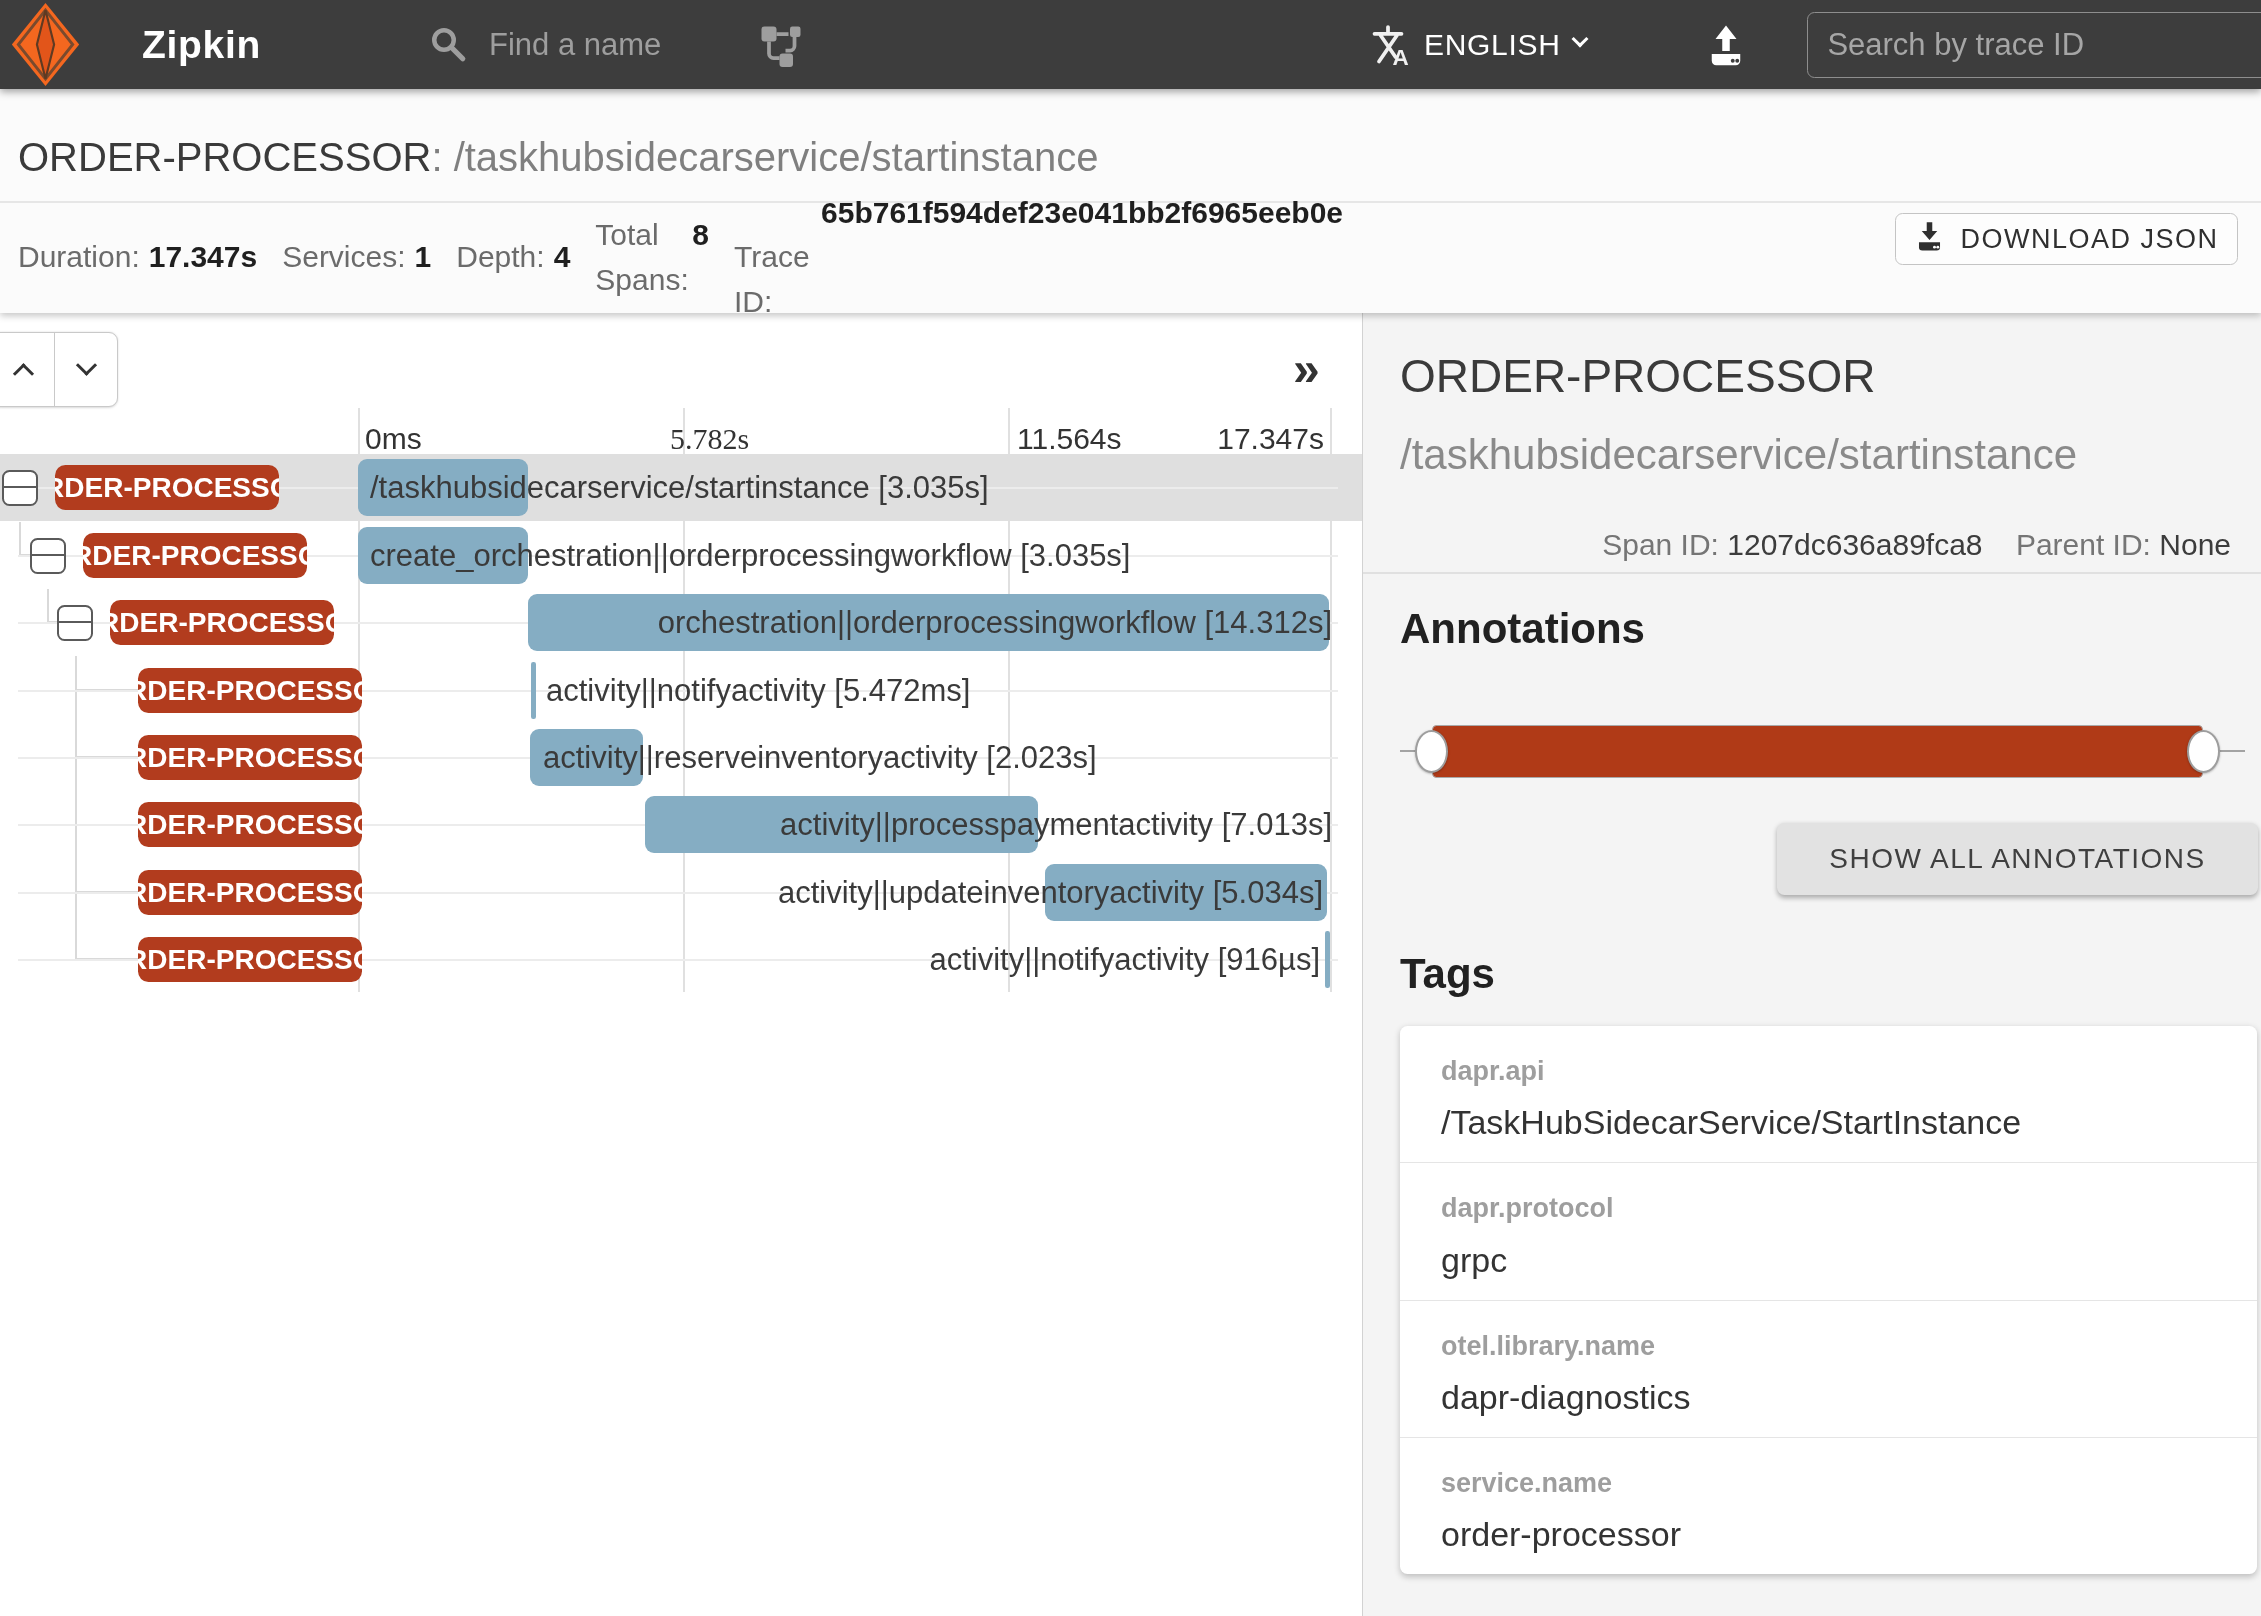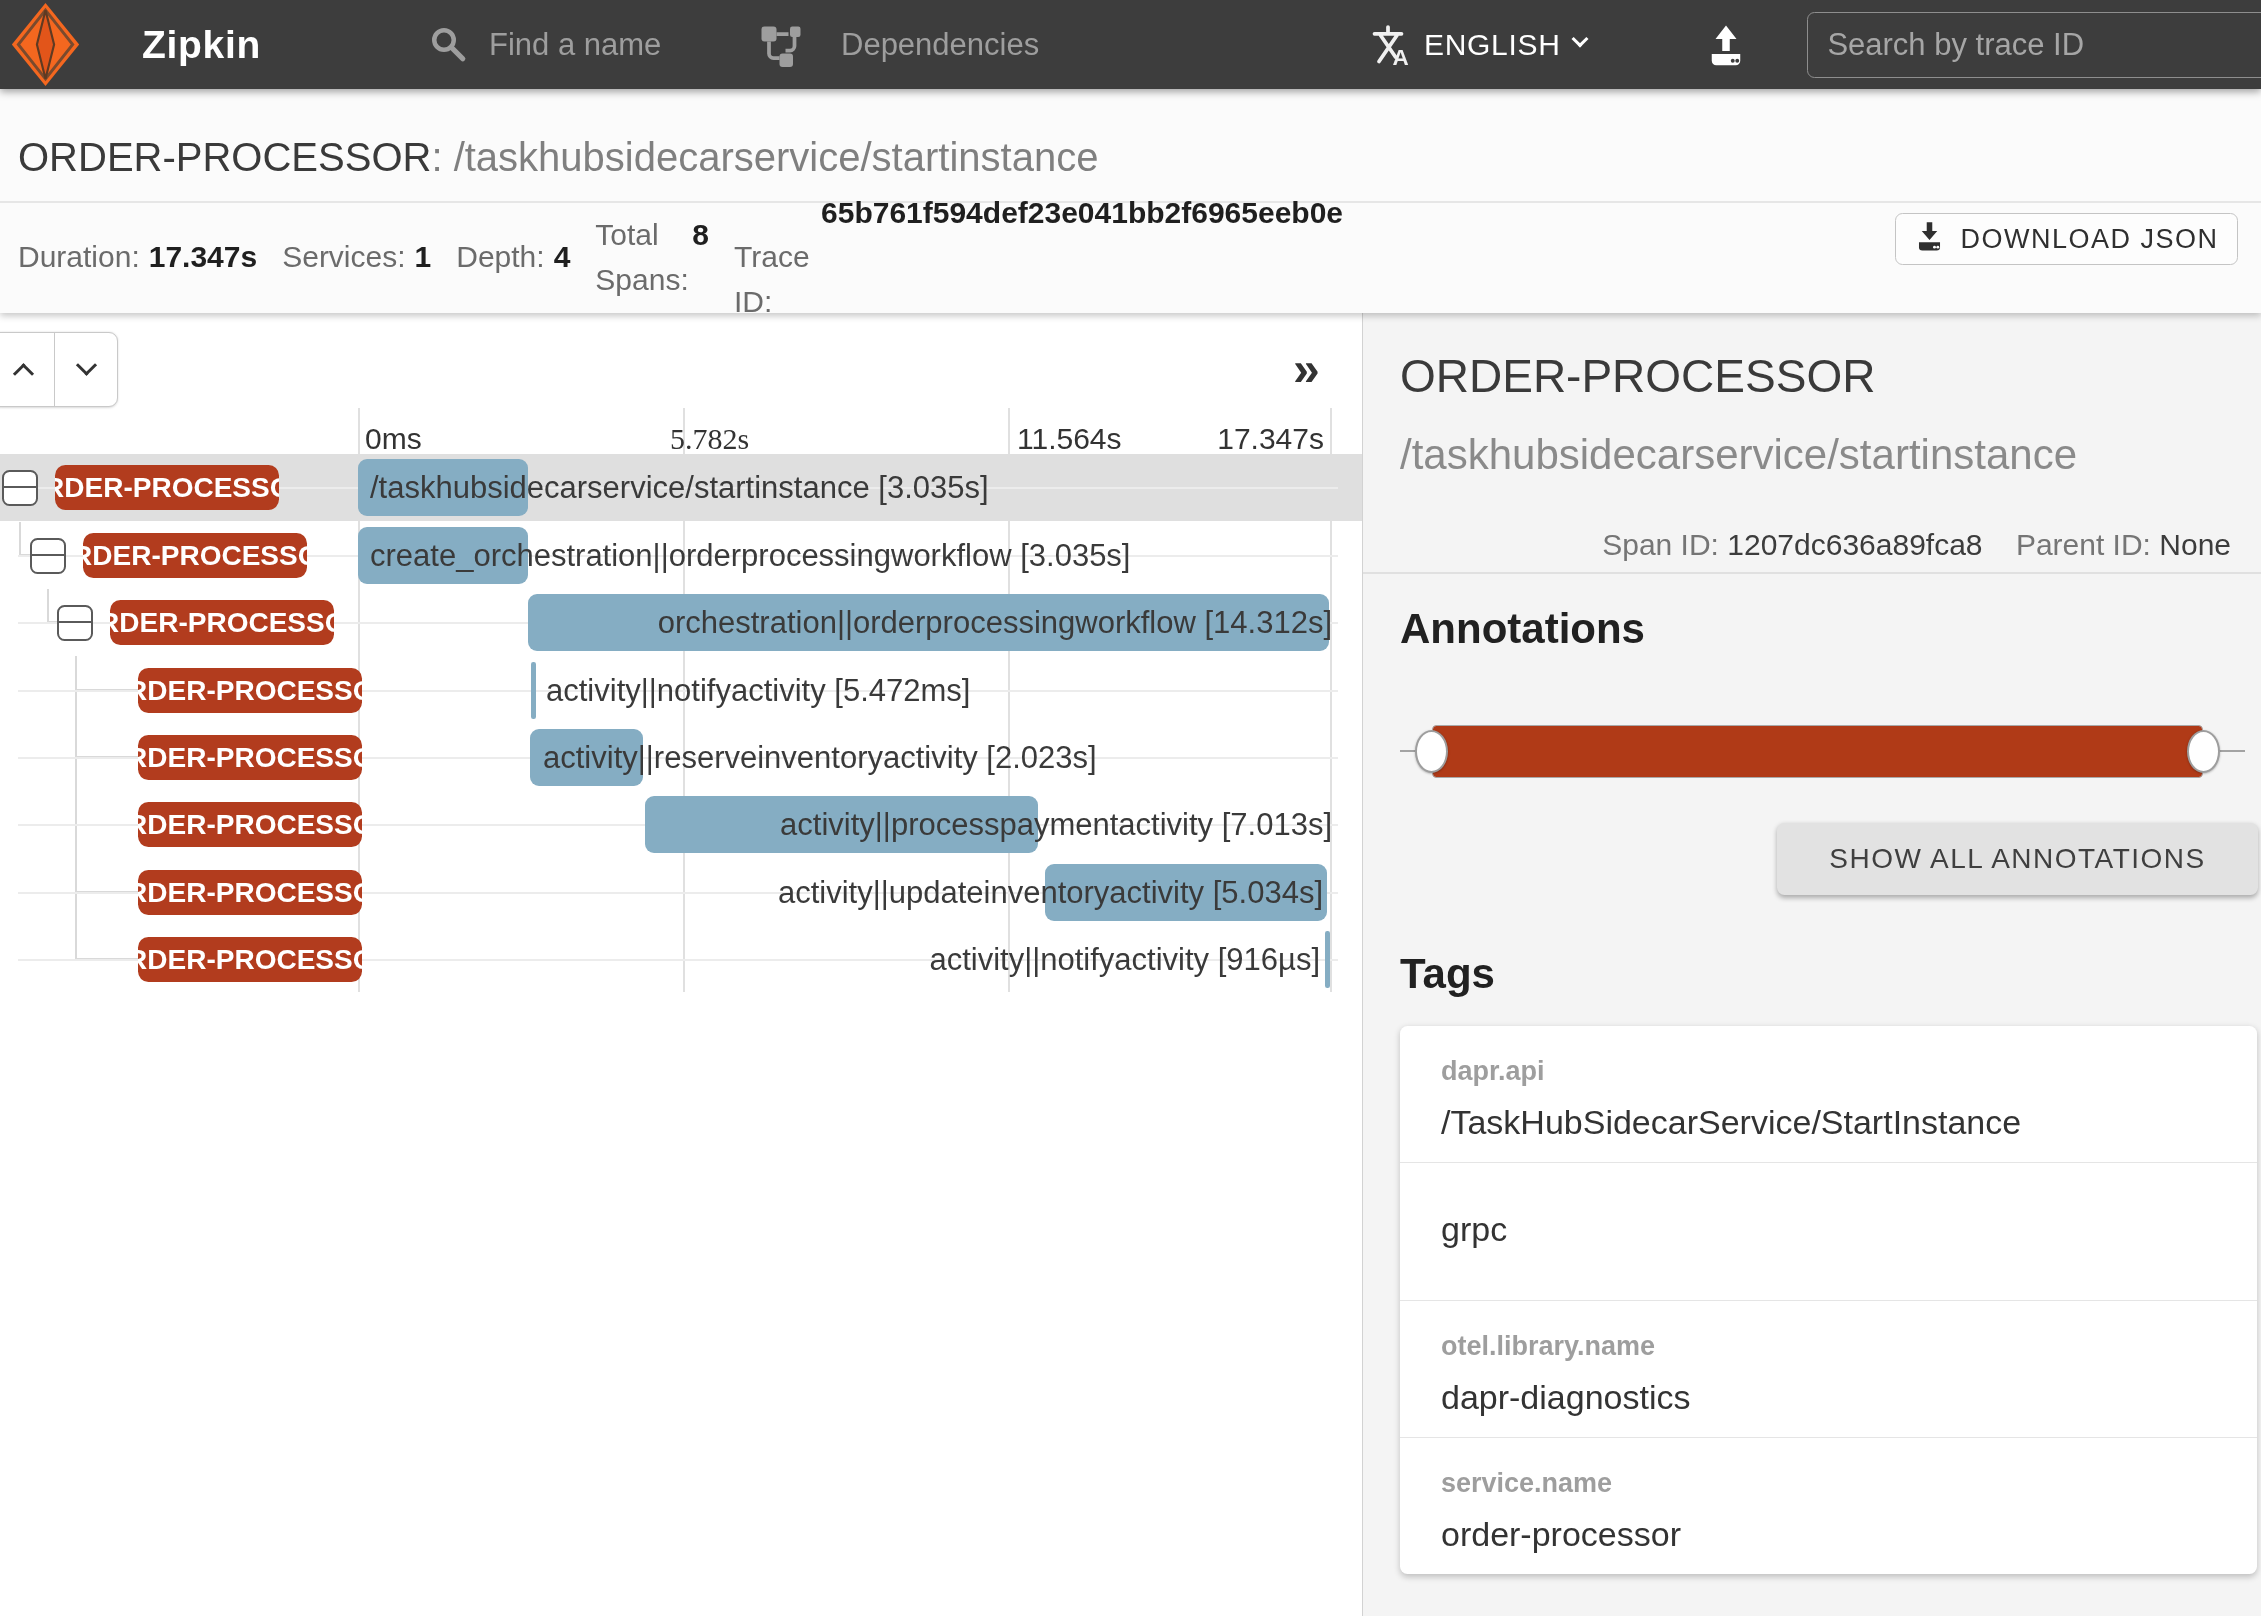--- a/index.html
+++ b/index.html
@@ -113,21 +113,20 @@
     <span class="navitem" style="left:489px;">Find a name</span>
 
     <span class="abs" style="left:760px;top:25px;">
       <svg width="42" height="42" viewBox="0 0 56 56">
         <path d="M12 22 v16 a6 6 0 0 0 6 6 h8 M22 12 h16 M46 16 v12 a6 6 0 0 1 -6 6 h-6" fill="none" stroke="#9e9e9e" stroke-width="5"></path>
         <rect x="2" y="2" width="20" height="20" rx="4" fill="#9e9e9e"></rect>
         <rect x="40" y="2" width="14" height="14" rx="3" fill="#9e9e9e"></rect>
         <rect x="26" y="38" width="18" height="18" rx="4" fill="#9e9e9e"></rect>
       </svg>
     </span>
-    <span class="navitem" style="left:841px;">Dependencies</span>
 
     <span class="abs" style="left:1370px;top:24px;">
       <svg width="42" height="42" viewBox="0 0 56 56">
         <path d="M24 4 v8 M6 13 h36 M36 15 L12 50 M14 15 L34 44" fill="none" stroke="#f0f0f0" stroke-width="5" stroke-linecap="round"></path>
         <text x="30" y="54" font-size="30" font-weight="bold" fill="#f0f0f0" font-family="Liberation Sans, sans-serif">A</text>
       </svg>
     </span>
     <span class="navitem nav-white" style="left:1424px;">
       <span>ENGLISH</span><span class="chev-down"></span>
     </span>
@@ -318,20 +317,21 @@
     <button class="showall-btn">SHOW ALL ANNOTATIONS</button>
 
     <div class="section-h" style="top:637px;">Tags</div>
 
     <div class="tags-card">
       <div class="tag-row">
         <div class="tag-key">dapr.api</div>
         <div class="tag-val">/TaskHubSidecarService/StartInstance</div>
       </div>
       <div class="tag-row">
+        <div class="tag-key">dapr.protocol</div>
         <div class="tag-val">grpc</div>
       </div>
       <div class="tag-row">
         <div class="tag-key">otel.library.name</div>
         <div class="tag-val">dapr-diagnostics</div>
       </div>
       <div class="tag-row">
         <div class="tag-key">service.name</div>
         <div class="tag-val">order-processor</div>
       </div>

